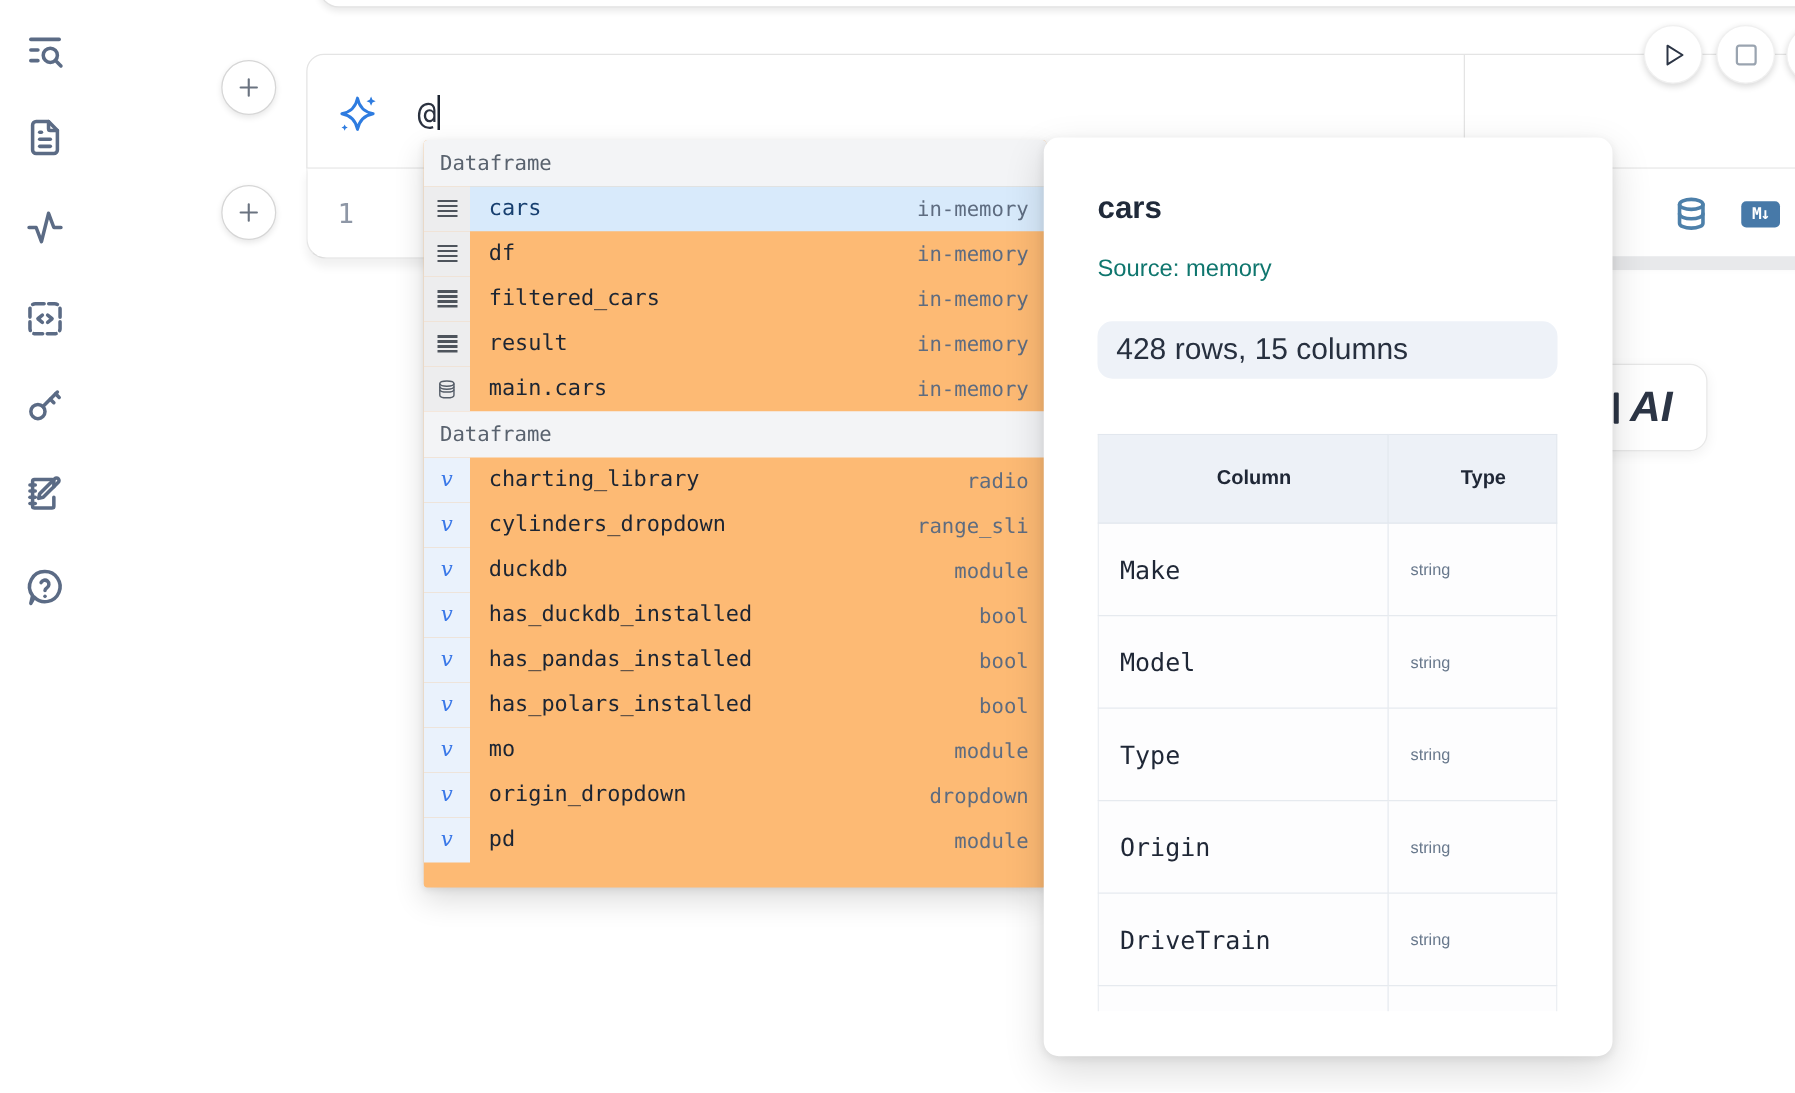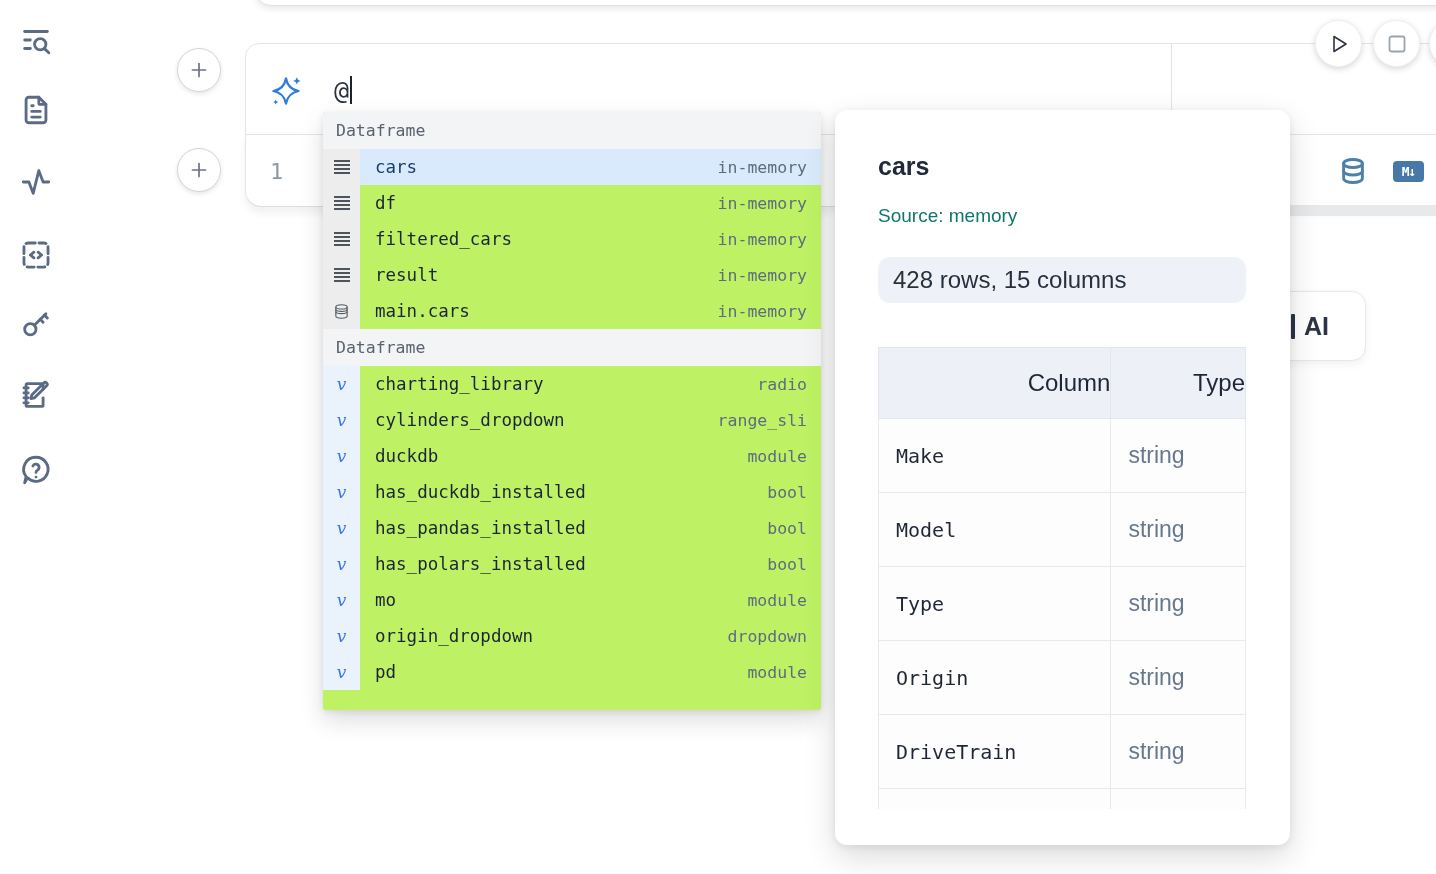--- a/index.html
+++ b/index.html
@@ -48,24 +48,24 @@
   .md-badge { position:absolute; left:1147px; top:26px; width:31px; height:21px; background:#4779a8;
     border-radius:4px; color:#fff; font-family:"DejaVu Sans Mono", monospace; font-weight:bold;
     font-size:13px; display:flex; align-items:center; justify-content:center; letter-spacing:-1px; cursor:pointer; }
   .gray-strip { position:absolute; left:900px; top:205px; width:536px; height:11px; background:#e8e9eb; z-index:4; }
 
   
   .ai-float-btn { position:absolute; left:1238px; top:291px; width:128px; height:70px; background:#fff;
     border:1px solid #e8e8e8; border-radius:14px; box-shadow:0 3px 10px rgba(0,0,0,.06); z-index:10;
     display:flex; align-items:center; padding-left:52px; cursor:pointer; }
   .frag-bar { width:4px; height:25px; background:#2c3545; border-radius:1px; margin-right:9px; }
-  .ai-float-label { font-size:25px; font-weight:bold; color:#2c3545; }
-
-  
-  .dropdown { position:absolute; left:323px; top:112px; width:498px; height:598px; background:#bef264;
+  .ai-float-label { font-size:34px; font-weight:bold; color:#2c3545;font-style:italic; }
+
+  
+  .dropdown { position:absolute; left:339px; top:112px; width:498px; height:598px; background:#fdba74;
     z-index:20; overflow:hidden; border-radius:3px;
     box-shadow:0 10px 24px rgba(0,0,0,.14), 0 2px 6px rgba(0,0,0,.08);
     font-family:"DejaVu Sans Mono", monospace; }
   .dd-section { height:37px; background:#f3f4f6; color:#59626e; font-size:16.5px;
     display:flex; align-items:center; padding-left:13px; }
   .dd-row { height:36px; display:flex; align-items:stretch; cursor:pointer; }
   .dd-gutter { width:37px; background:#ededee; display:flex; align-items:center; justify-content:center; flex:none; }
   .dd-gutter.var { background:#eaf2fc; }
   .dd-content { flex:1; display:flex; align-items:center; justify-content:space-between;
     padding-left:15px; padding-right:14px; overflow:hidden; }
@@ -81,25 +81,25 @@
   
   .panel { position:absolute; left:835px; top:110px; width:455px; height:735px; background:#fff;
     border-radius:12px; z-index:30;
     box-shadow:0 12px 32px rgba(0,0,0,.14), 0 2px 8px rgba(0,0,0,.08); }
   .panel-title { position:absolute; left:43px; top:42px; font-size:25px; font-weight:bold; color:#202a3a; }
   .panel-source { position:absolute; left:43px; top:95px; font-size:19px; color:#0f766e; }
   .panel-badge { position:absolute; left:43px; top:147px; width:368px; height:46px; background:#eef2f8;
     border-radius:12px; display:flex; align-items:center; padding-left:15px; font-size:24px; color:#27303f; }
   .panel-table-wrap { position:absolute; left:43px; top:237px; width:368px; height:462px; overflow:hidden; }
   table.schema { border-collapse:collapse; width:368px; }
-  table.schema th { background:#edf1f7; border:1px solid #e2e7ee; height:71px; text-align:right;
-    padding-left:17px; font-size:24px; font-weight:400; color:#1f2736; }
+  table.schema th { background:#edf1f7; border:1px solid #e2e7ee; height:71px; text-align:center;
+    padding-left:17px; font-size:16px; font-weight:700; color:#1f2736; }
   table.schema td { border:1px solid #e6eaef; height:74px; padding-left:17px; background:#fdfdfe; }
   td.c-name { font-family:"DejaVu Sans Mono", monospace; font-size:20px; color:#1f2736; width:233px; }
-  td.c-type { font-size:23px; color:#68788c; width:135px; }
+  td.c-type { font-size:13px; color:#68788c; width:135px; }
 
   
   .plus-btn { position:absolute; left:177px; width:44px; height:44px; border-radius:50%; background:#fff;
     border:1.5px solid #d6d6d6; box-shadow:0 2px 5px rgba(0,0,0,.10); z-index:5;
     display:flex; align-items:center; justify-content:center; cursor:pointer; }
   .plus-btn svg { stroke:#6a7380; stroke-width:1.7; stroke-linecap:round; }
 </style>
 </head>
 <body>
 

